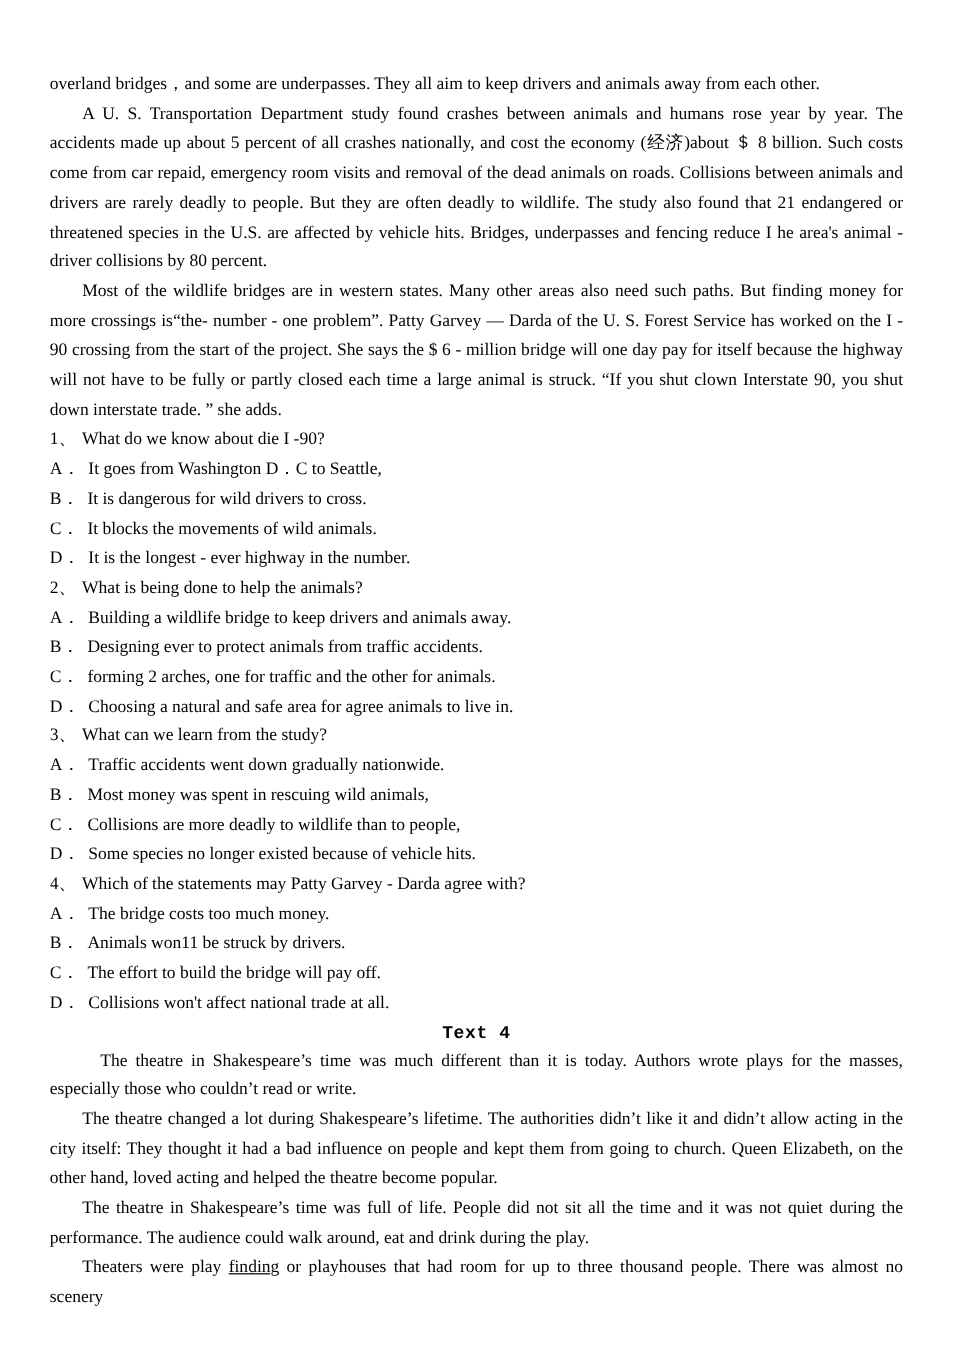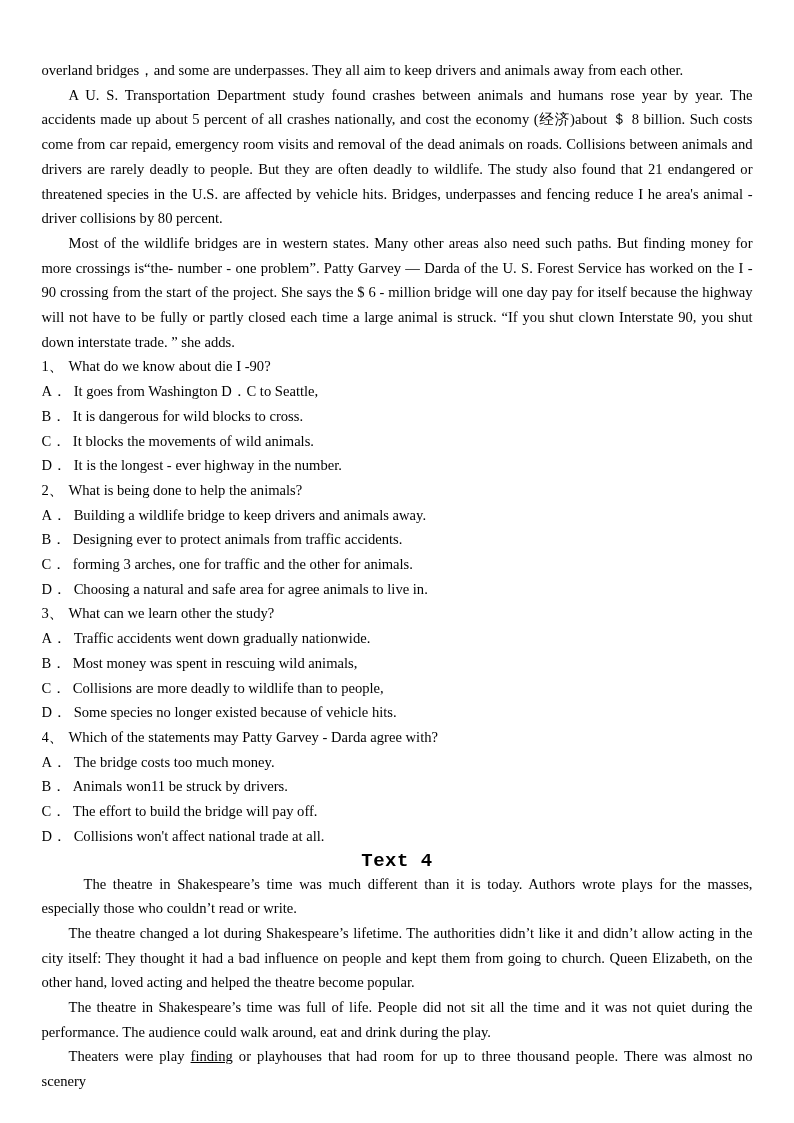--- a/index.html
+++ b/index.html
@@ -30,21 +30,21 @@
   .q-line, .opt-line {
     margin: 0;
     white-space: nowrap;
     overflow: hidden;
   }
   .q-num { margin-right: 5px; }
   .opt-letter { margin-right: 7px; }
   .text4-heading {
     text-align: center;
     font-family: "Liberation Mono", "DejaVu Sans Mono", monospace;
-    font-size: 19px;
+    font-size: 15px;
     line-height: 21px;
     margin: 2px 0 0 0;
     letter-spacing: 0.5px;
   }
   .underlined { text-decoration: underline; }
 </style>
 </head>
 <body>
 
 <div class="page">
@@ -58,51 +58,51 @@
   <div>
 
     <div>
       <div class="q-line">
         <span class="q-num">1、</span><span>What do we know about die I -90?</span>
       </div>
       <div class="opt-line">
         <span class="opt-letter">A．</span><span>It goes from Washington D．C to Seattle,</span>
       </div>
       <div class="opt-line">
-        <span class="opt-letter">B．</span><span>It is dangerous for wild blocks to cross.</span>
+        <span class="opt-letter">B．</span><span>It is dangerous for wild drivers to cross.</span>
       </div>
       <div class="opt-line">
         <span class="opt-letter">C．</span><span>It blocks the movements of wild animals.</span>
       </div>
       <div class="opt-line">
         <span class="opt-letter">D．</span><span>It is the longest - ever highway in the number.</span>
       </div>
     </div>
 
     <div>
       <div class="q-line">
         <span class="q-num">2、</span><span>What is being done to help the animals?</span>
       </div>
       <div class="opt-line">
         <span class="opt-letter">A．</span><span>Building a wildlife bridge to keep drivers and animals away.</span>
       </div>
       <div class="opt-line">
         <span class="opt-letter">B．</span><span>Designing ever to protect animals from traffic accidents.</span>
       </div>
       <div class="opt-line">
-        <span class="opt-letter">C．</span><span>forming 3 arches, one for traffic and the other for animals.</span>
+        <span class="opt-letter">C．</span><span>forming 2 arches, one for traffic and the other for animals.</span>
       </div>
       <div class="opt-line">
         <span class="opt-letter">D．</span><span>Choosing a natural and safe area for agree animals to live in.</span>
       </div>
     </div>
 
     <div>
       <div class="q-line">
-        <span class="q-num">3、</span><span>What can we learn other the study?</span>
+        <span class="q-num">3、</span><span>What can we learn from the study?</span>
       </div>
       <div class="opt-line">
         <span class="opt-letter">A．</span><span>Traffic accidents went down gradually nationwide.</span>
       </div>
       <div class="opt-line">
         <span class="opt-letter">B．</span><span>Most money was spent in rescuing wild animals,</span>
       </div>
       <div class="opt-line">
         <span class="opt-letter">C．</span><span>Collisions are more deadly to wildlife than to people,</span>
       </div>

